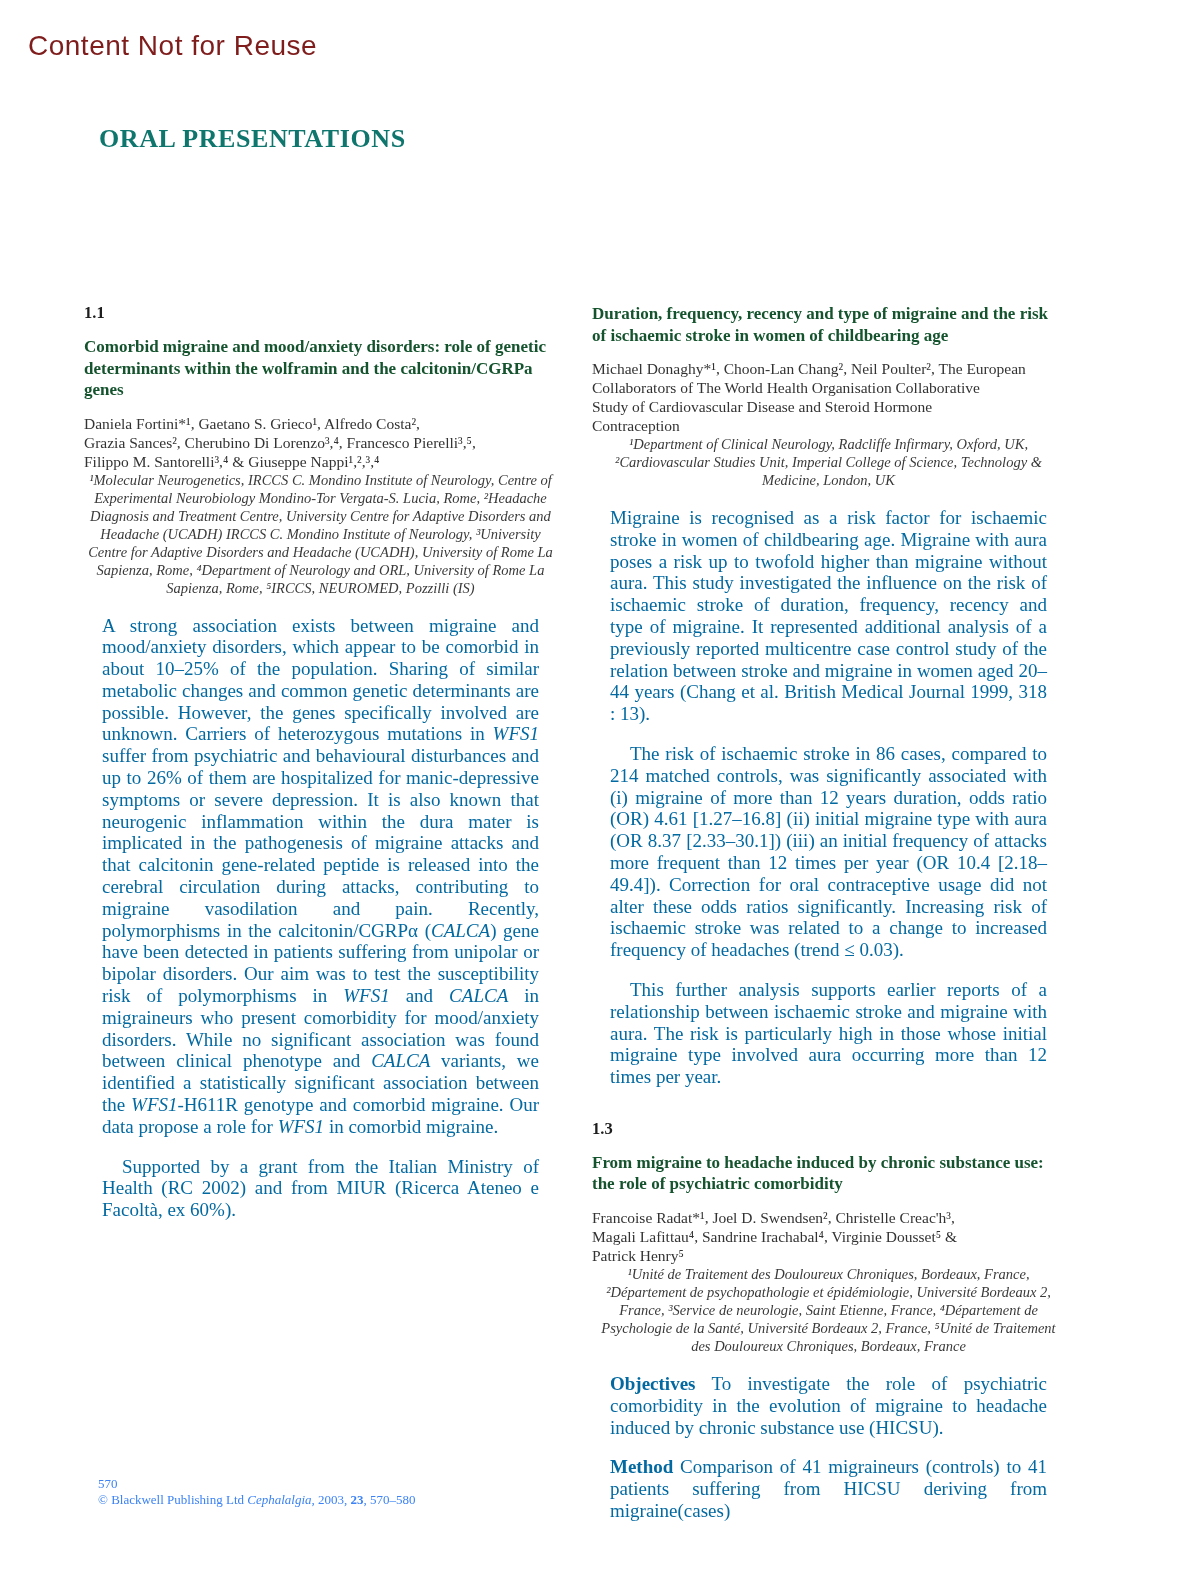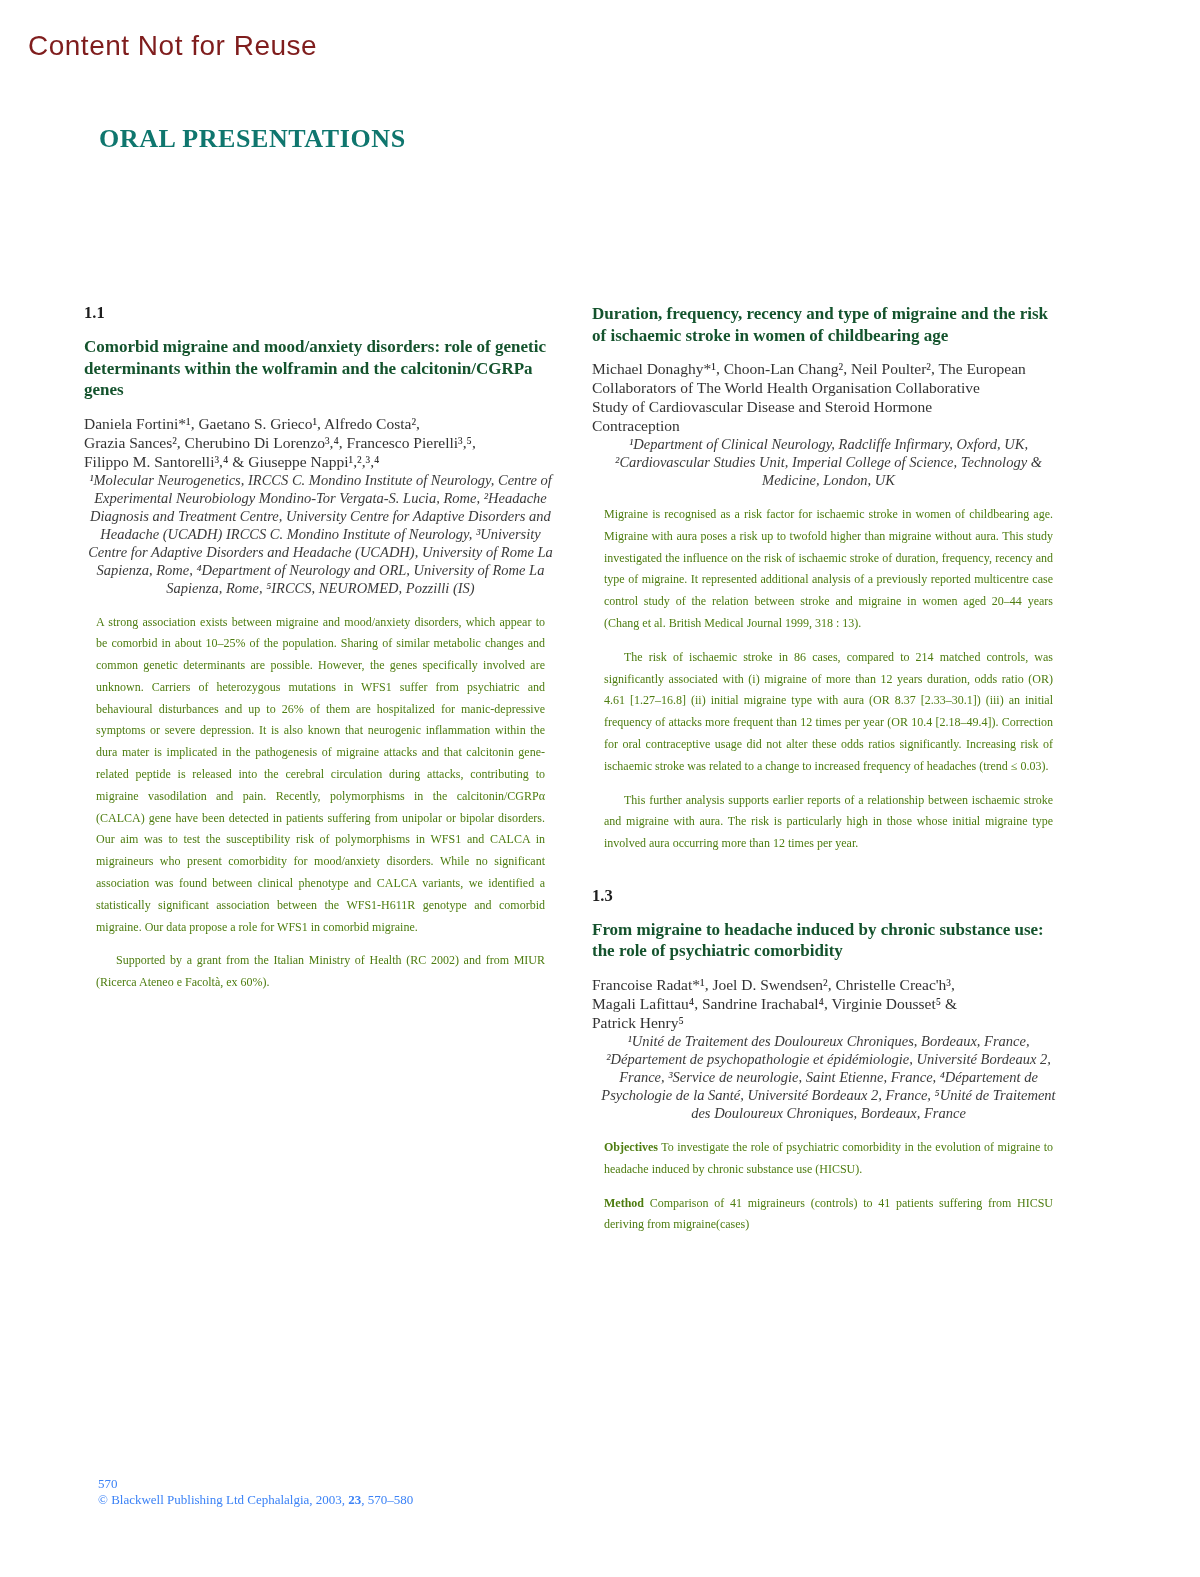--- a/index.html
+++ b/index.html
@@ -64,28 +64,28 @@
   }
   .affil {
     margin: 0 0 15px 0;
     font-style: italic;
     font-size: 14.5px;
     line-height: 18px;
     color: #3a3a3a;
     text-align: center;
   }
   .body-p {
-    margin: 12px;
-    font-size: 12px;
+    margin: 18px;
+    font-size: 19px;
     line-height: 21.8px;
     text-align: justify;
-    color: #4d7c0f;
+    color: #0369a1;
   }
   .indent { text-indent: 20px; }
-  .it { }
+  .it { font-style: italic; }
   .bd { font-weight: bold; }
   .footer {
     position: absolute;
     left: 98px;
     top: 1476px;
     width: 990px;
     display: flex;
     justify-content: space-between;
     font-size: 13px;
     color: #3b82f6;

